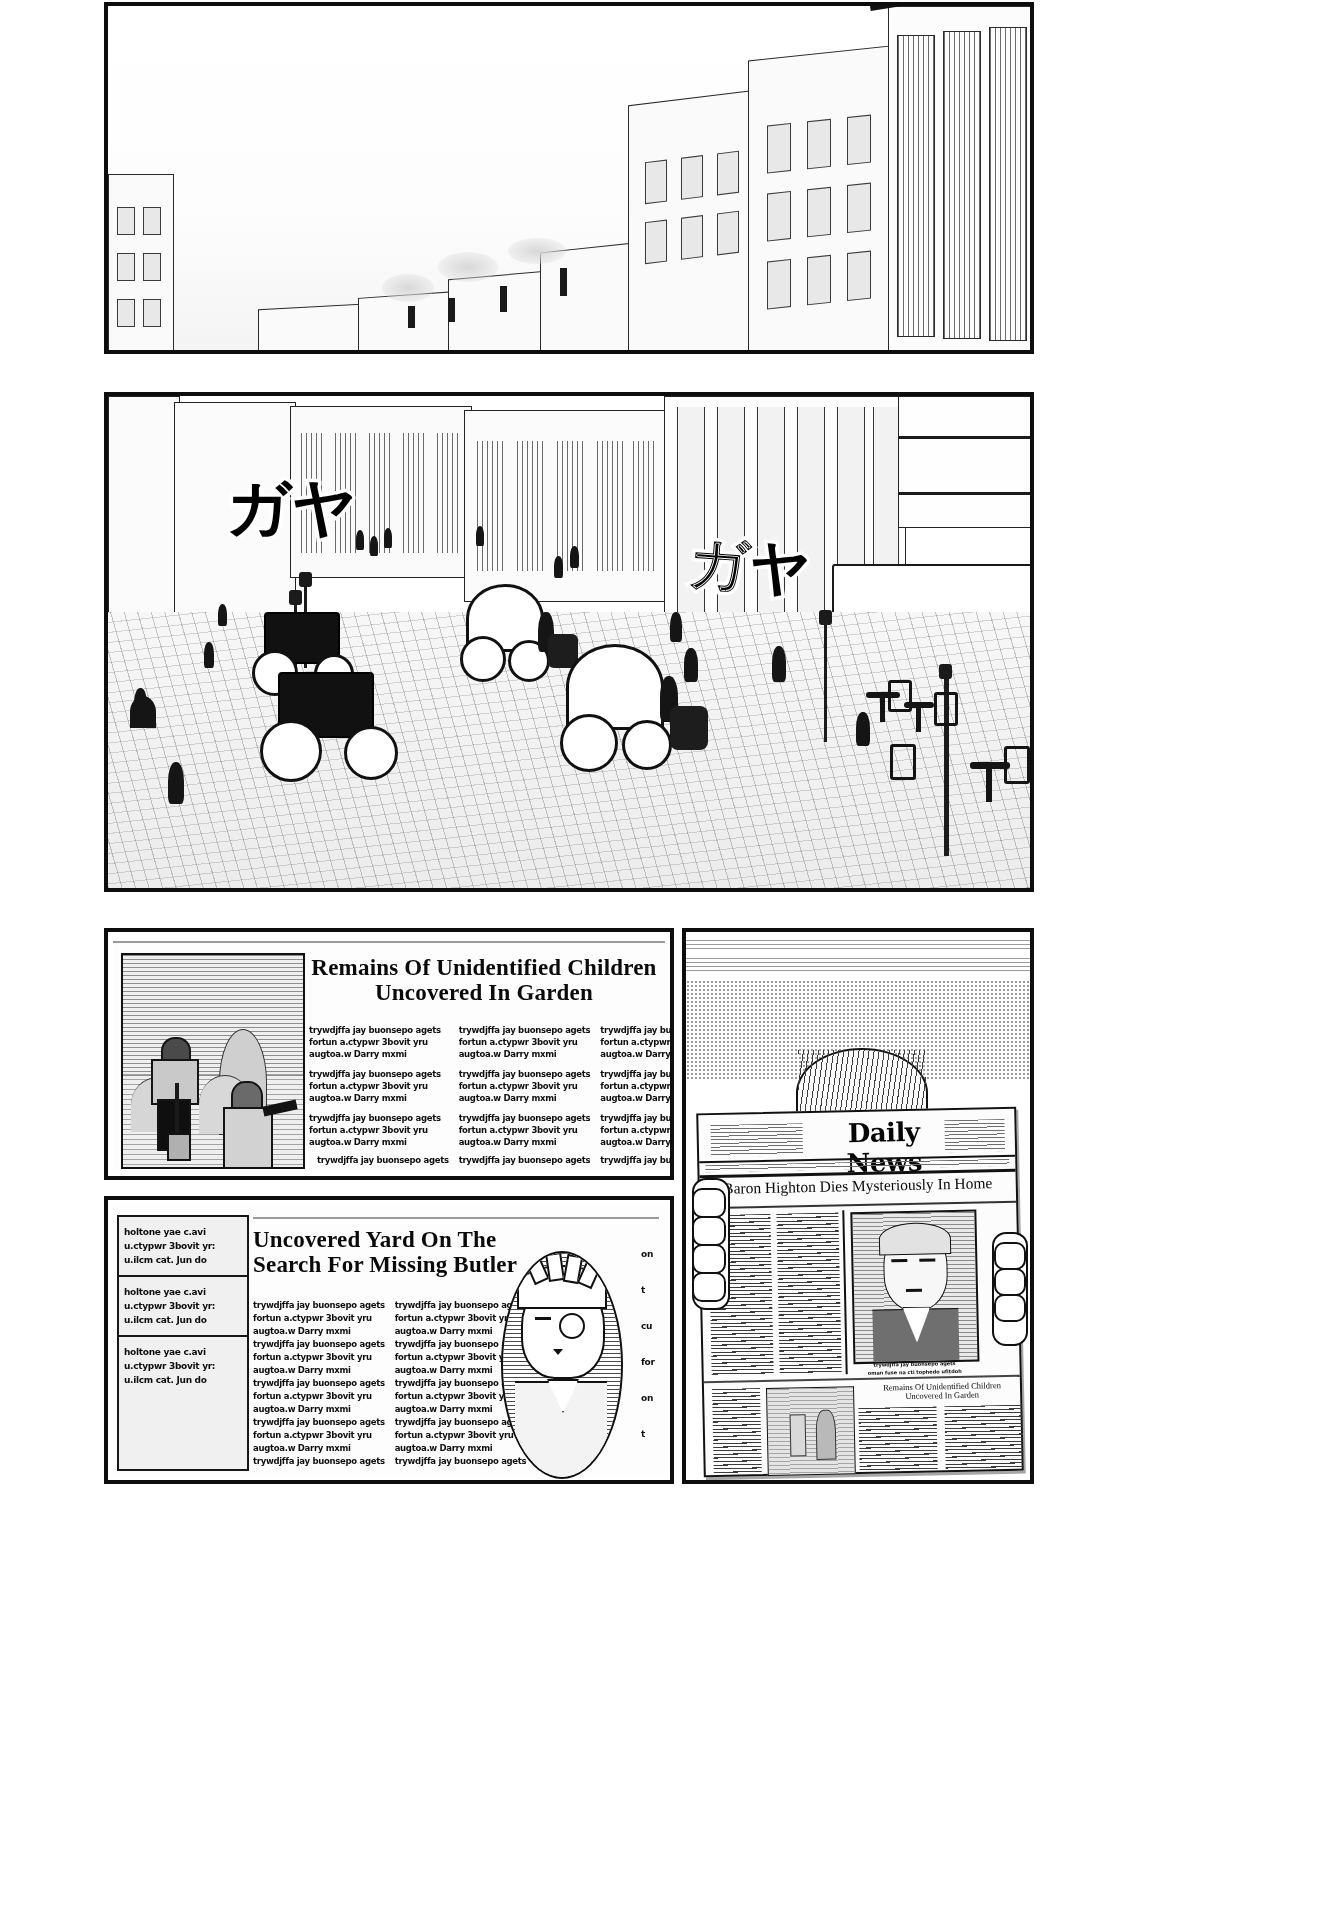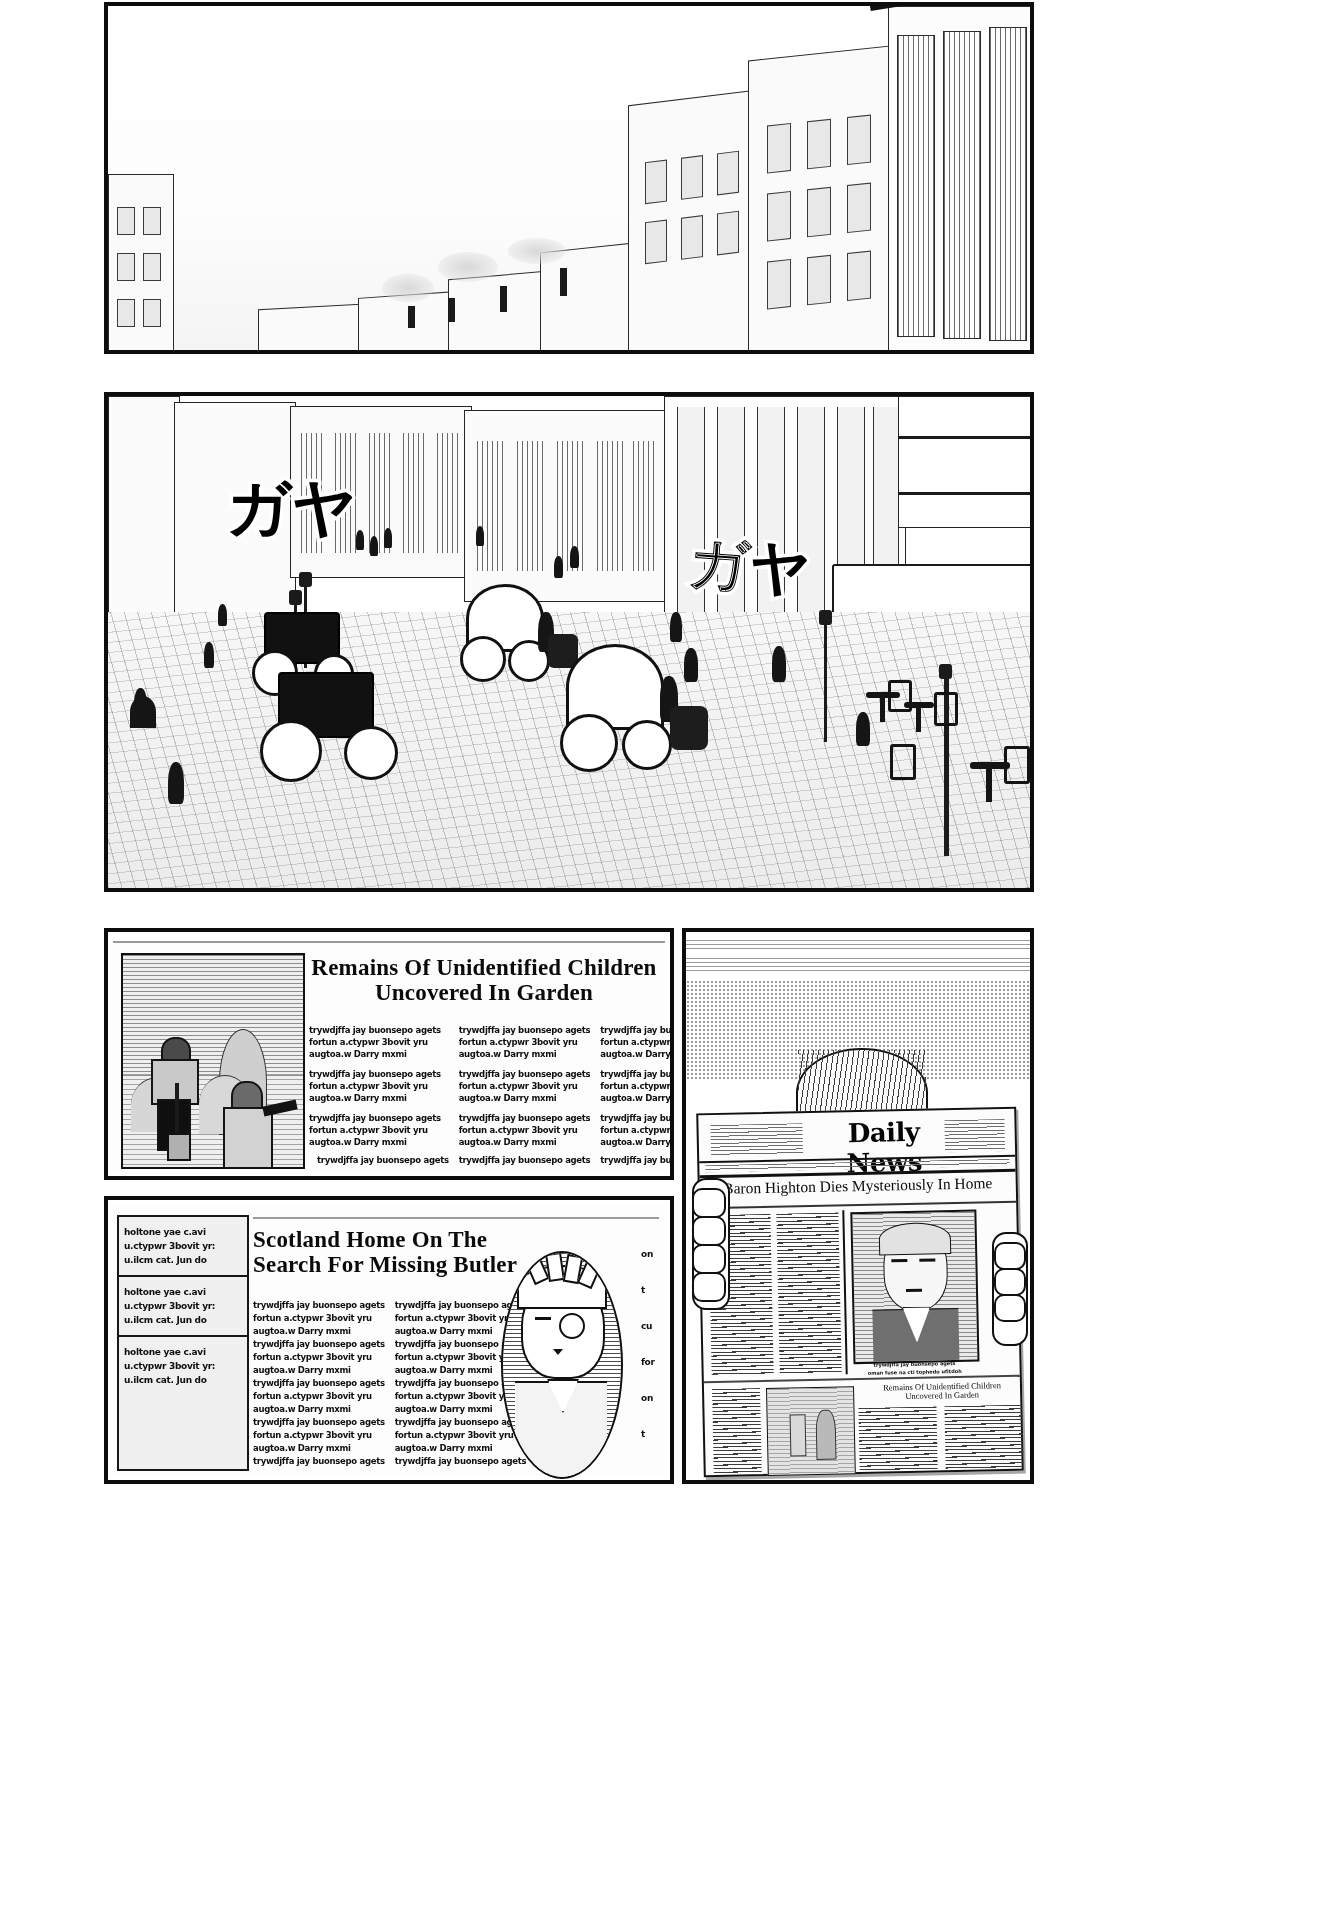--- a/index.html
+++ b/index.html
@@ -345,21 +345,21 @@
         <div class="cell" style="border-bottom:none;">
           <div class="lorem" style="font-size:9px;margin:4px 0;">holtone  yae c.avi</div>
           <div class="lorem" style="font-size:9px;margin:4px 0;">u.ctypwr 3bovit yr:</div>
           <div class="lorem" style="font-size:9px;margin:4px 0;">u.ilcm cat. Jun do</div>
         </div>
       </div>
 
       <div class="clip-rule" style="left:140px;right:6px;top:12px;width:auto;"></div>
 
       <div class="headline" style="left:140px;top:22px;width:300px;font-size:23px;text-align:left;">
-        <div>Scotland Home On The</div>
+        <div>Uncovered Yard On The</div>
         <div>Search For Missing Butler</div>
       </div>
 
       <div class="cols" style="left:140px;top:92px;width:250px;bottom:6px;">
         <div class="colTxt">
           <div class="lorem" style="font-size:8.5px;margin:3px 0;">trywdjffa jay buonsepo agets</div>
           <div class="lorem" style="font-size:8.5px;margin:3px 0;">fortun a.ctypwr 3bovit yru</div>
           <div class="lorem" style="font-size:8.5px;margin:3px 0;">augtoa.w Darry mxmi</div>
           <div class="lorem" style="font-size:8.5px;margin:3px 0;">trywdjffa jay buonsepo agets</div>
           <div class="lorem" style="font-size:8.5px;margin:3px 0;">fortun a.ctypwr 3bovit yru</div>

